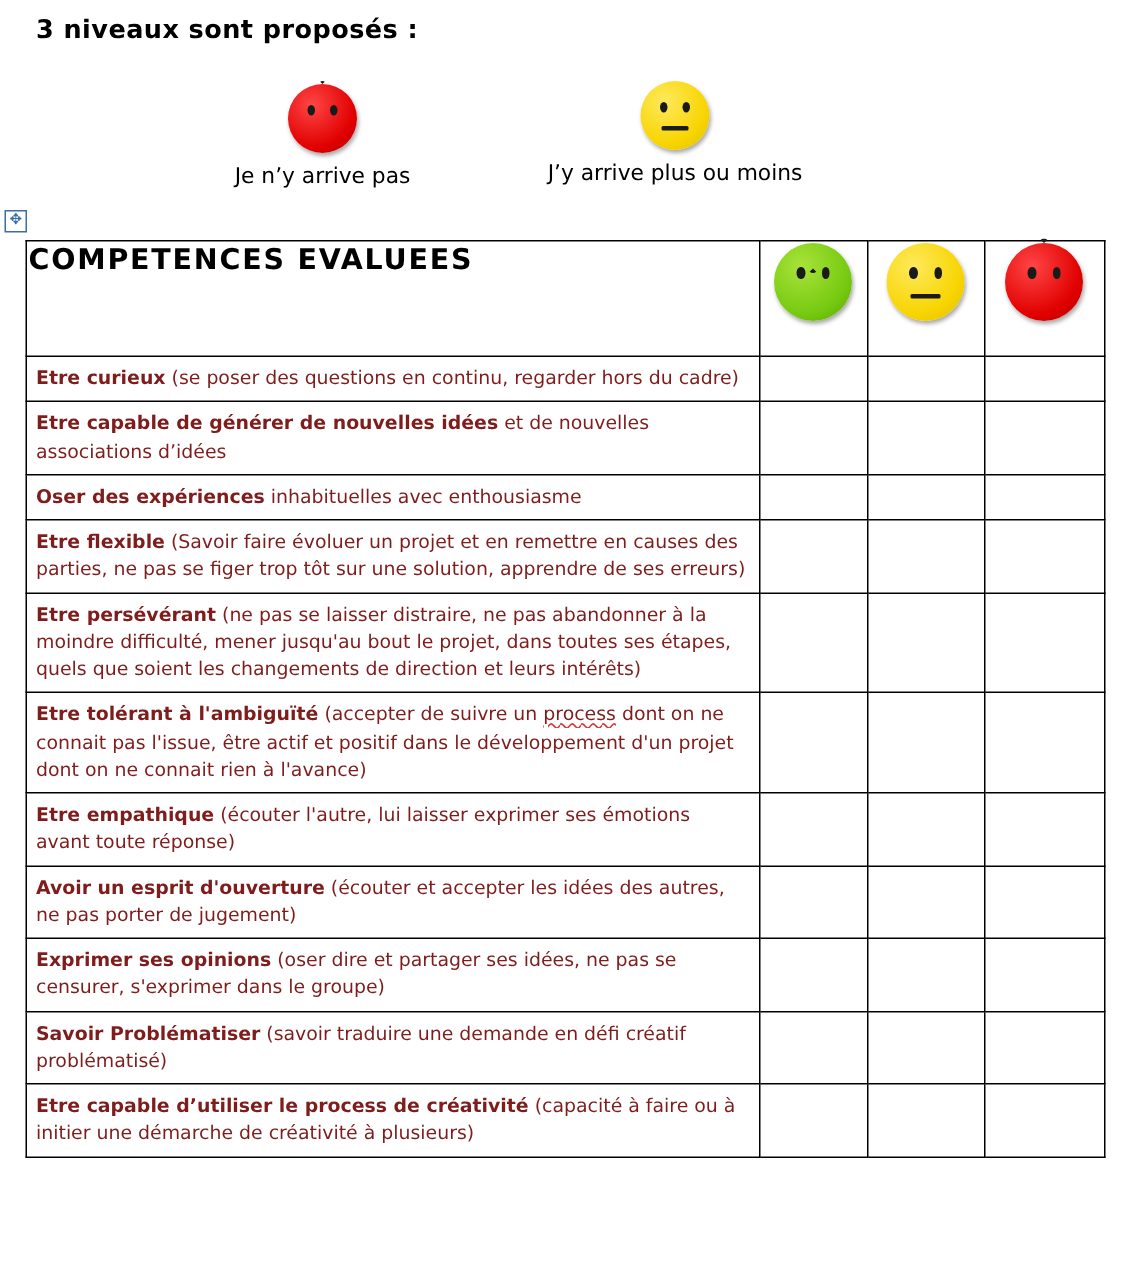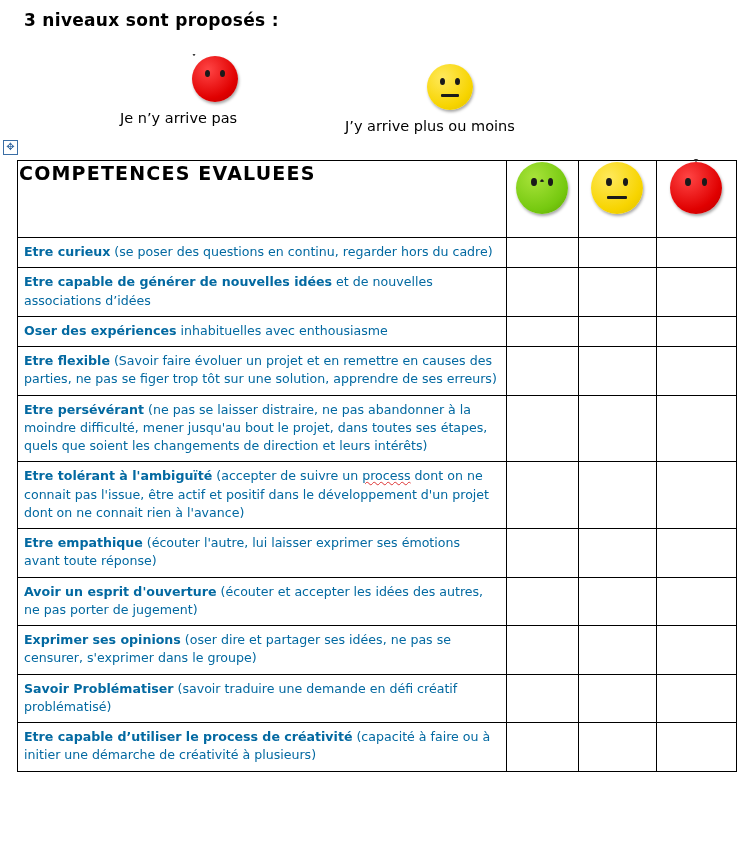--- a/index.html
+++ b/index.html
@@ -36,34 +36,35 @@
   
   .legend {
     position: absolute;
     left: 0;
     top: 50px;
     width: 754px;
     height: 90px;
   }
   .legend-item {
     position: absolute;
+    text-align: center;
   }
   .legend-item .face-wrap {
     display: flex;
     justify-content: center;
     margin-bottom: 8px;
   }
   .legend-label {
     font-family: "DejaVu Sans", sans-serif;
     font-size: 14.5px;
     color: #000;
     white-space: nowrap;
   }
   .legend-1 { left: 120px; top: 6px; width: 190px; }
-  .legend-2 { left: 345px; top: 14px; width: 210px; }
+  .legend-2 { left: 345px; top: 4px; width: 210px; }
   .legend-3 { left: 590px; top: 6px; width: 165px; }
 
   
   .face {
     border-radius: 50%;
     position: relative;
     box-shadow: 1px 2px 3px rgba(0,0,0,0.35);
     display: inline-block;
   }
   .face.red    { background: radial-gradient(circle at 35% 30%, #ff4545 0%, #e00000 65%, #b60000 100%); }
@@ -161,21 +162,21 @@
     vertical-align: middle;
     text-align: center;
   }
   td.header-face .fc { display: inline-block; }
 
   td.item {
     padding: 5px 6px 6px 6px;
     font-family: "DejaVu Sans", sans-serif;
     font-size: 12.6px;
     line-height: 1.45;
-    color: #0369a1;
+    color: #7f1d1d;
   }
   td.item b { font-weight: bold; }
   .squiggle {
     text-decoration: underline;
     text-decoration-style: wavy;
     text-decoration-color: #d33;
     text-decoration-thickness: 1px;
     margin-top: 24px;
   }
   td.cell { background: #fff; }

